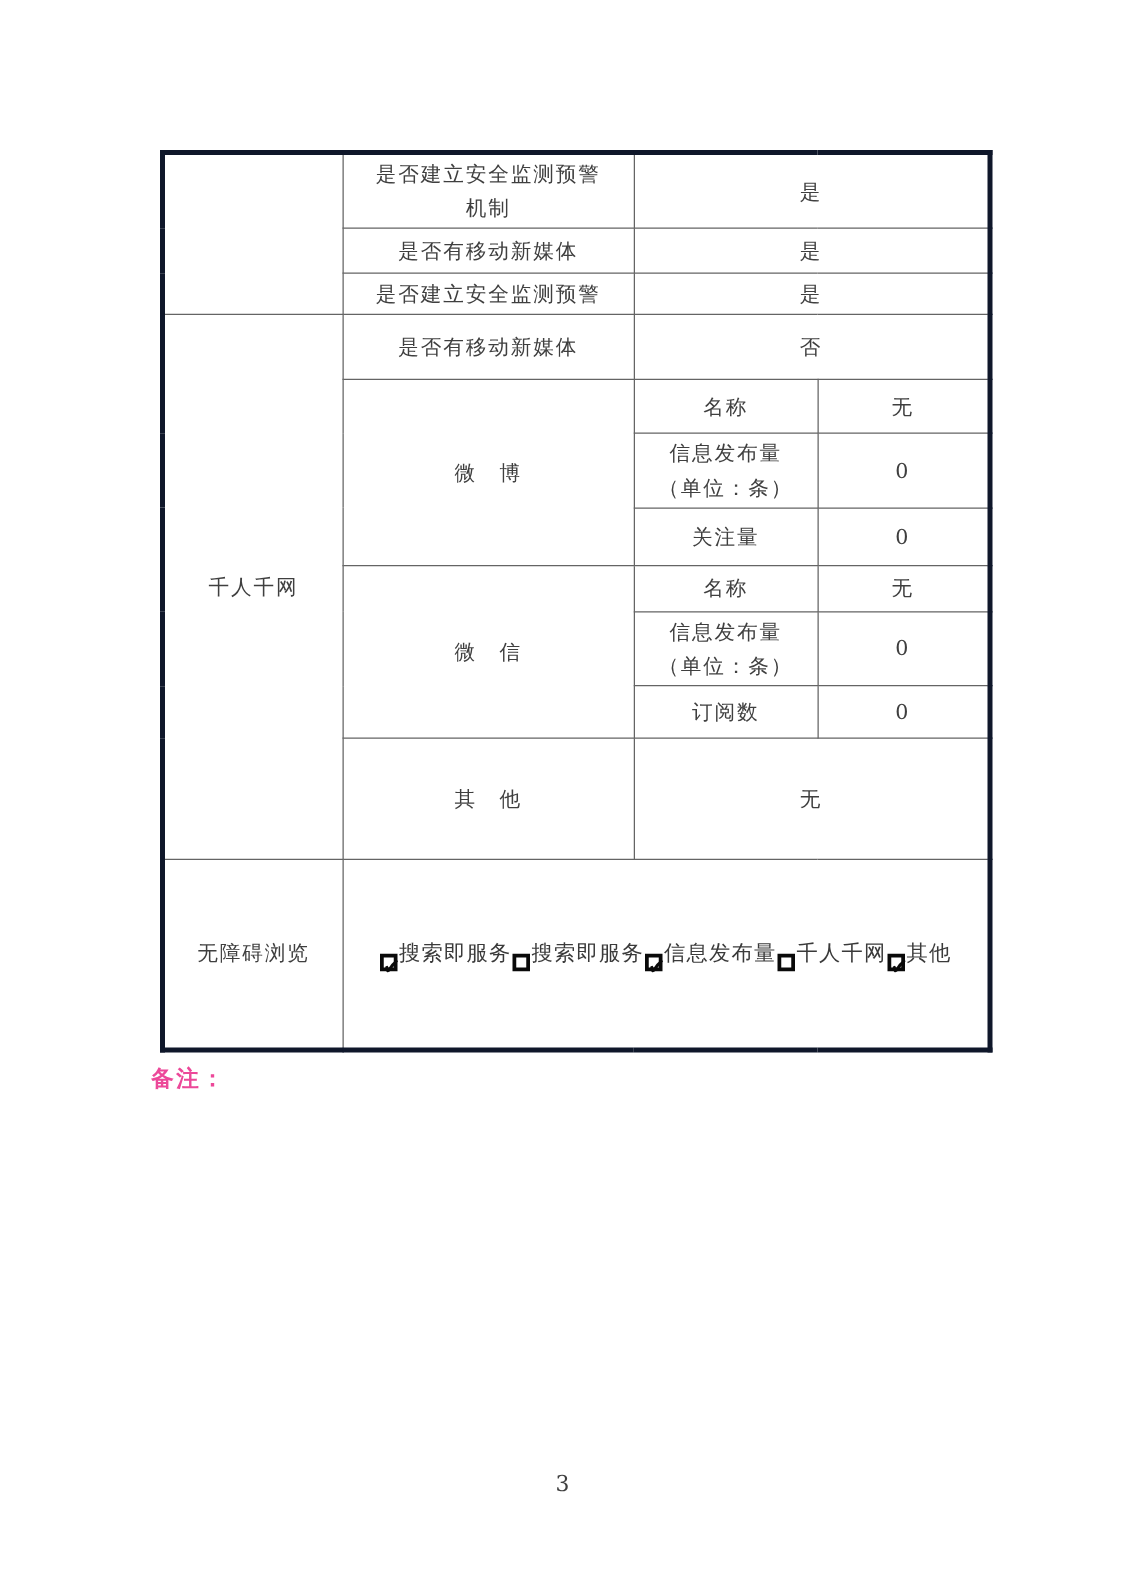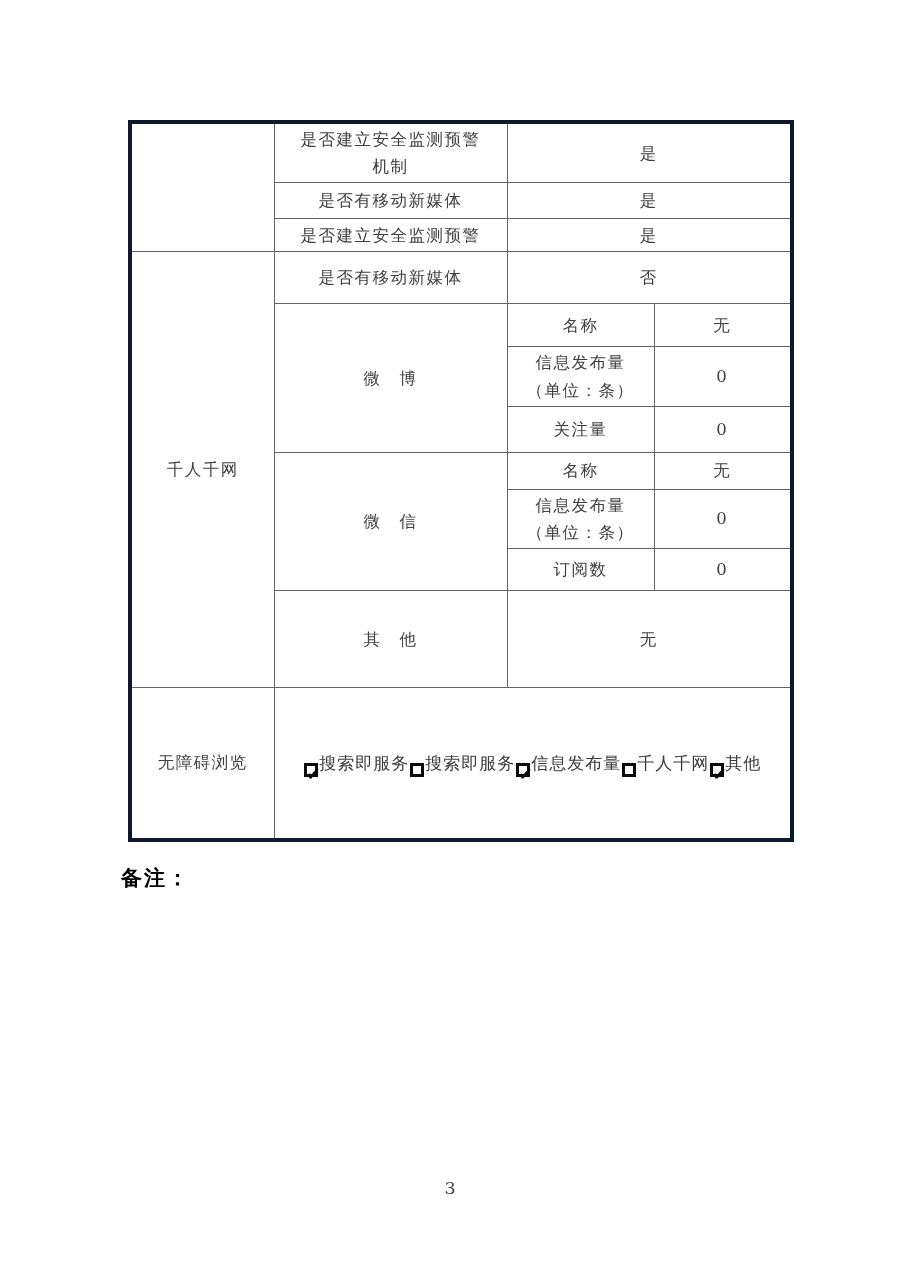--- a/index.html
+++ b/index.html
@@ -59,25 +59,24 @@
     font-size: 17px;
     font-weight: bold;
     color: #0a0a0a;
     font-family: "DejaVu Sans", sans-serif;
     letter-spacing: 0;
   }
 
   .notes {
     position: absolute;
     left: 121px; top: 851px;
-    font-size: 21px;
+    font-size: 18px;
     font-weight: bold;
     letter-spacing: 2px;
-    color: #000000;
-    margin-top: 13px;
+    color: #ec4899;
   }
   .pageno {
     position: absolute;
     left: 0; top: 1178px;
     width: 900px;
     text-align: center;
     font-size: 17.5px;
     color: #3f3f3f;
   }
 </style>

